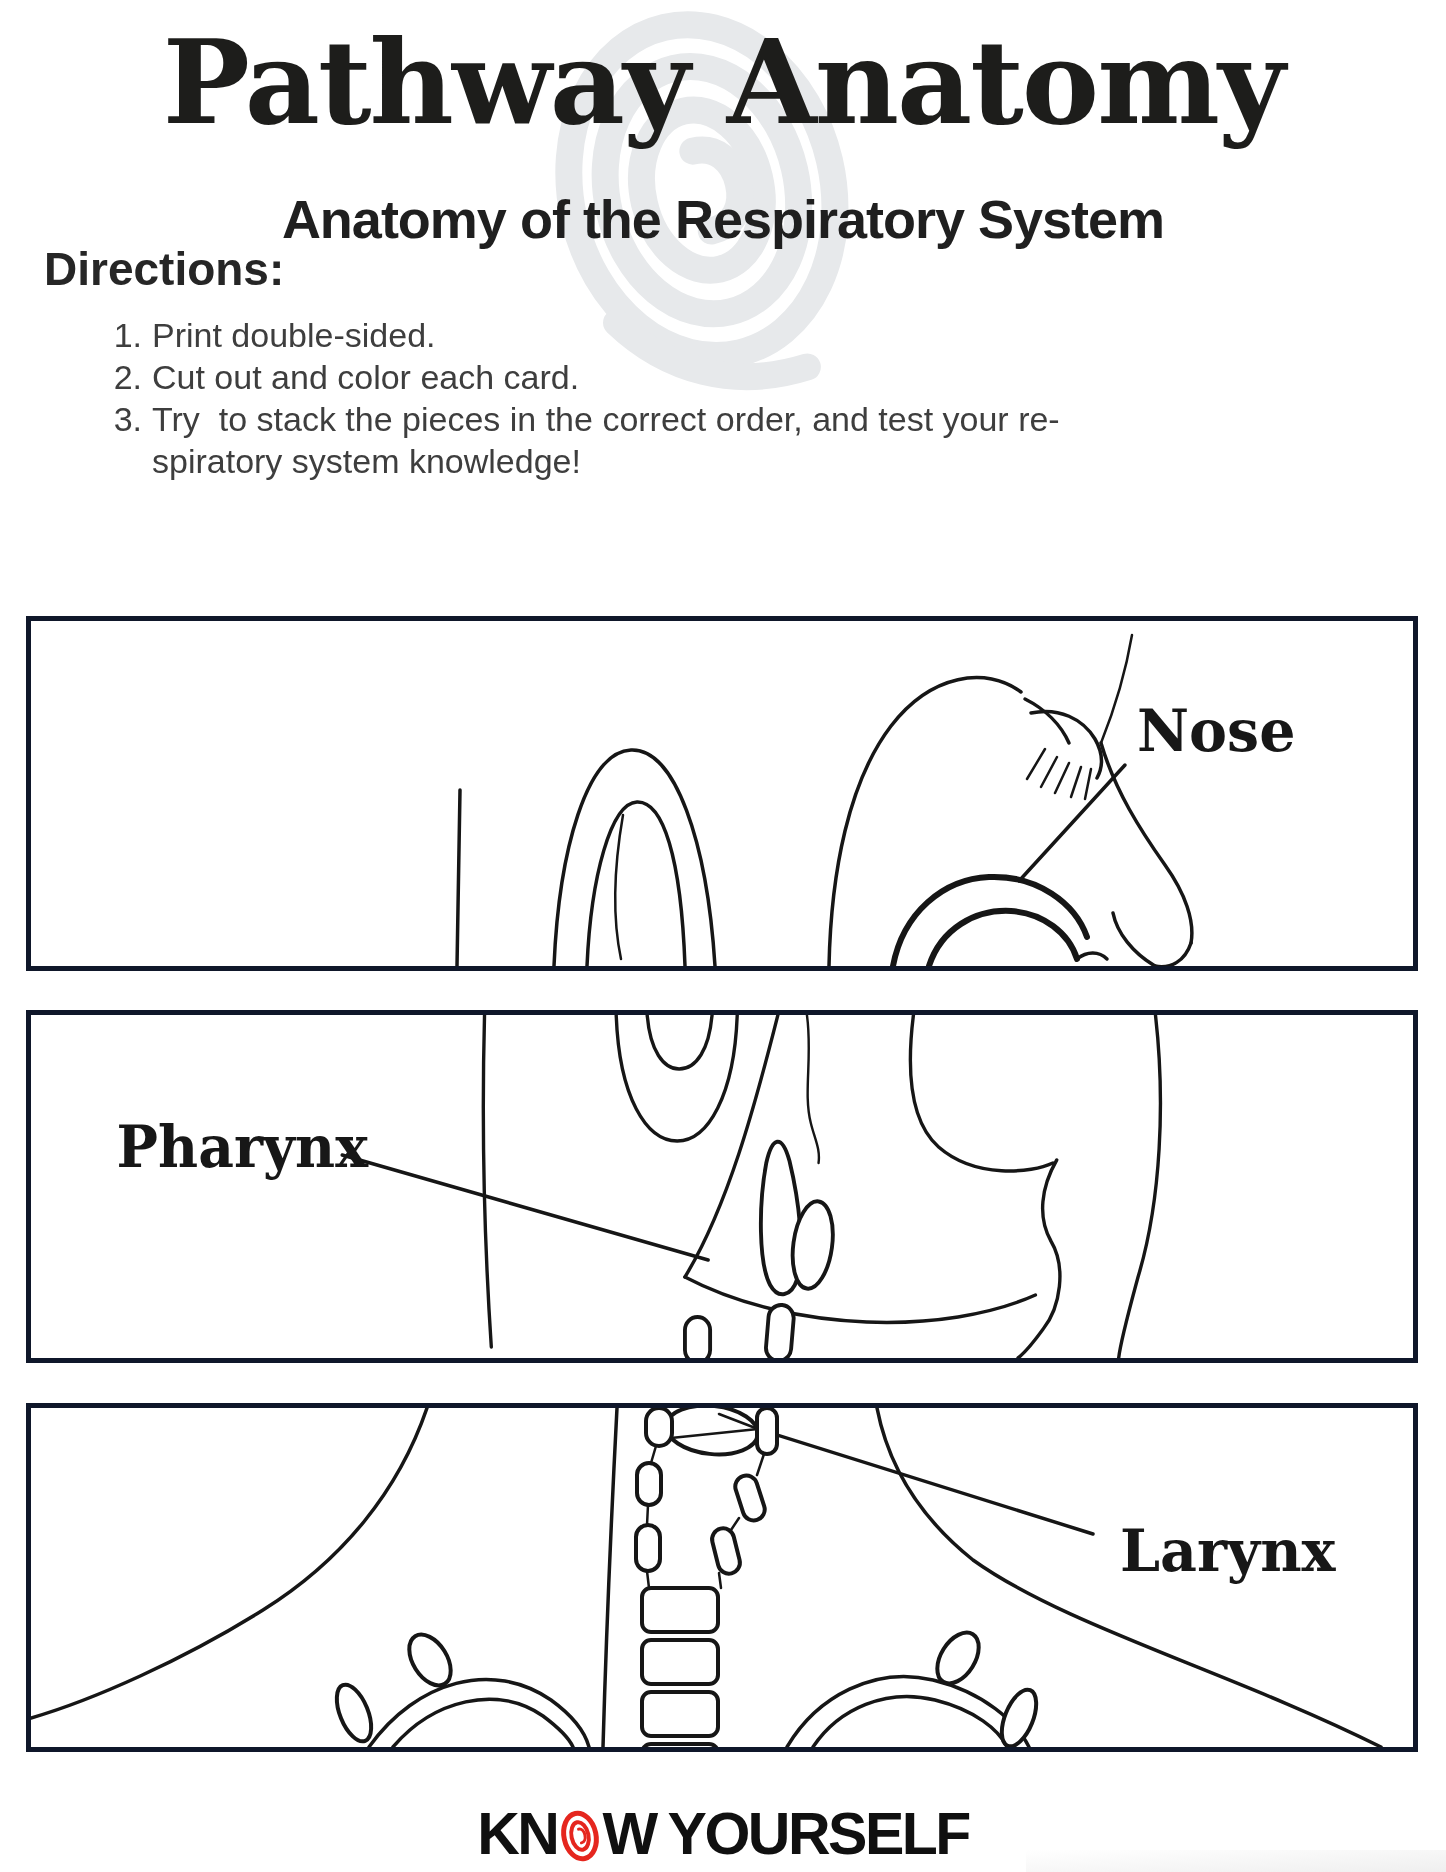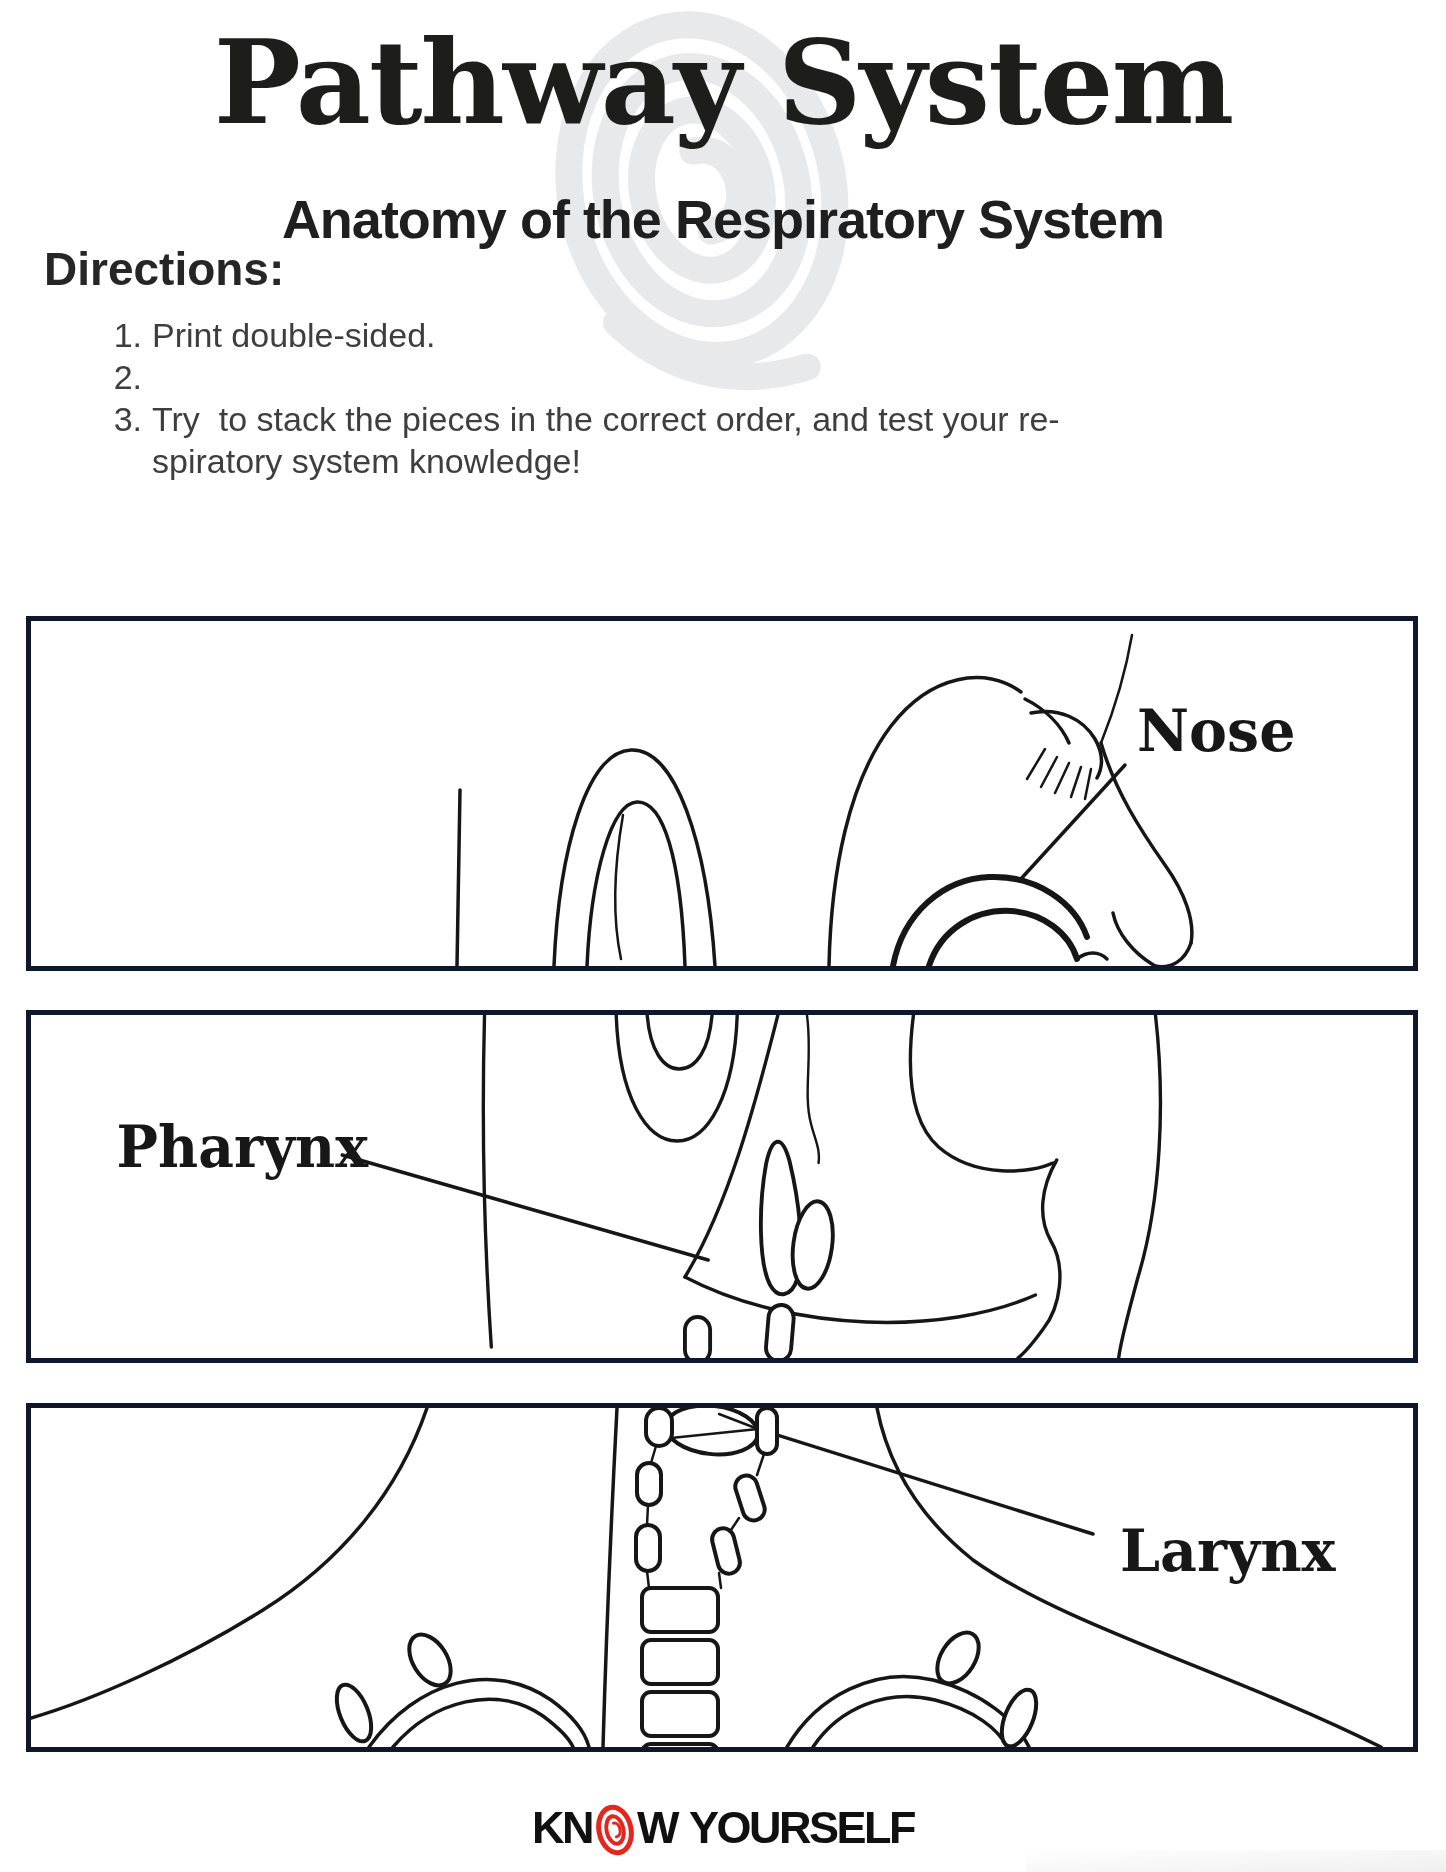--- a/index.html
+++ b/index.html
@@ -26,52 +26,53 @@
   #card-larynx{top:1403px;height:349px;}
   .card svg{display:block;width:100%;height:100%;}
   .stroke{fill:none;stroke:#161616;stroke-width:3.5;stroke-linecap:round;stroke-linejoin:round;}
   .thin{stroke-width:2.5;}
   .bold{stroke-width:6;}
   .white{fill:#ffffff;stroke:#161616;stroke-width:4;}
   .plabel{font-family:"DejaVu Serif",serif;font-weight:bold;font-size:57px;fill:#171717;}
   
   #footer{position:absolute;left:0;top:1800px;width:100%;display:flex;justify-content:center;
           align-items:center;z-index:1;}
-  .brand{font-weight:bold;font-size:45px;letter-spacing:-2.5px;color:#101010;}
+  .brand{font-weight:bold;font-size:59px;letter-spacing:-2.5px;color:#101010;}
   #brand-o{margin:0 1px 0 2px;position:relative;top:2px;}
   #brand-gap{width:12px;}
   #corner-shade{position:absolute;right:0;bottom:0;width:420px;height:22px;z-index:0;
     background:linear-gradient(to top left, #ebebeb, rgba(255,255,255,0));opacity:.8;}
 </style>
 </head>
 <body>
 
 <div id="page">
 
   <svg id="watermark" viewBox="0 0 330 410" aria-hidden="true">
     <g transform="rotate(-13 165 195)" fill="none" stroke="#e7e9eb" stroke-width="27" stroke-linecap="round">
       <ellipse cx="165" cy="190" rx="131" ry="167"></ellipse>
       <ellipse cx="165" cy="190" rx="95" ry="125"></ellipse>
       <ellipse cx="165" cy="190" rx="59" ry="81"></ellipse>
       <path d="M 165,150 C 188,150 202,168 202,192 C 202,216 188,232 165,232"></path>
       <path d="M 52,300 C 90,358 152,392 228,386"></path>
     </g>
   </svg>
 
-  <div id="title">Pathway System</div>
+  <div id="title">Pathway Anatomy</div>
   <div id="subtitle">Anatomy of the Respiratory System</div>
 
   <div id="dir-head">Directions:</div>
   <div id="dir-list">
     <div class="dir-item">
       <span class="dir-num">1.</span>
       <span class="dir-text">Print double-sided.</span>
     </div>
     <div class="dir-item">
       <span class="dir-num">2.</span>
+      <span class="dir-text">Cut out and color each card.</span>
     </div>
     <div class="dir-item">
       <span class="dir-num">3.</span>
       <span class="dir-text">Try  to stack the pieces in the correct order, and test your re-
 spiratory system knowledge!</span>
     </div>
   </div>
 
   <div class="card" id="card-nose">
     <svg viewBox="0 0 1382 345" preserveAspectRatio="none">

